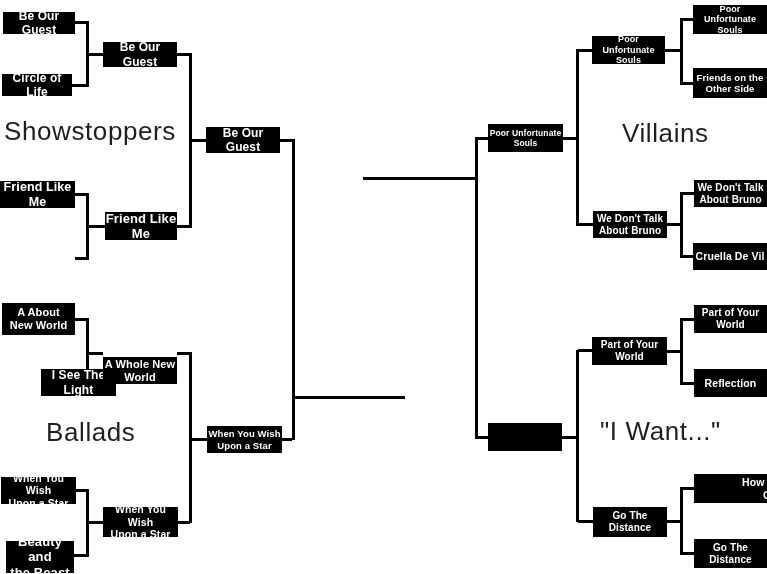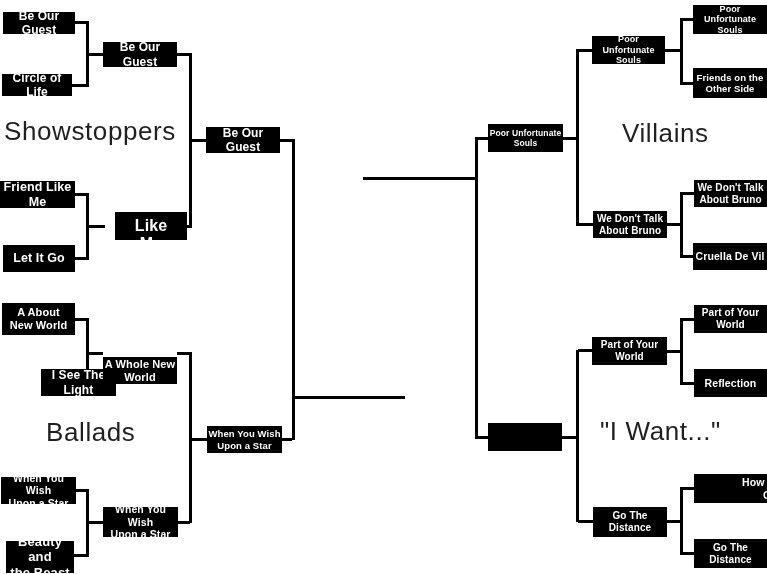--- a/index.html
+++ b/index.html
@@ -26,21 +26,21 @@
   #lbl-sh{left:4px;top:116px;}
   #lbl-ba{left:46px;top:417px;}
   #lbl-vi{left:622px;top:118px;}
   #lbl-iw{left:600px;top:416px;}
   
   #sh1a{left:3px;top:12px;width:72px;height:22px;font-size:12px;}
   #sh1b{left:2px;top:74px;width:70px;height:22px;font-size:12px;}
   #sh1c{left:0;top:181px;width:75px;height:27px;font-size:12.5px;}
   #sh1d{left:3px;top:245px;width:72px;height:27px;font-size:12.5px;}
   #sh2a{left:103px;top:42px;width:74px;height:25px;font-size:12px;}
-  #sh2b{left:115px;top:212px;width:72px;height:28px;font-size:16px;}
+  #sh2b{left:105px;top:212px;width:72px;height:28px;font-size:13px;}
   #sh3 {left:206px;top:127px;width:74px;height:26px;font-size:12px;}
   #ba1a{left:2px;top:303px;width:73px;height:32px;font-size:11px;}
   #ba1b{left:0;top:369px;width:75px;height:27px;font-size:12px;margin-left:41px;}
   #ba1c{left:1px;top:477px;width:75px;height:27px;font-size:10.5px;}
   #ba1d{left:6px;top:541px;width:68px;height:32px;font-size:13px;}
   #ba2a{left:103px;top:340px;width:74px;height:27px;font-size:11px;margin-top:17px;}
   #ba2b{left:103px;top:507px;width:75px;height:30px;font-size:10.5px;}
   #ba3 {left:207px;top:426px;width:75px;height:27px;font-size:9.5px;}
   
   #vi3 {left:488px;top:124px;width:75px;height:28px;font-size:8.5px;}
@@ -126,21 +126,20 @@
   <i class="ln" style="left:683px;top:552px;width:11px;height:3px"></i>
 
   <div class="lbl" id="lbl-ba">Ballads</div>
   <div class="lbl" id="lbl-sh">Showstoppers</div>
   <div class="lbl" id="lbl-vi">Villains</div>
   <div class="lbl" id="lbl-iw">"I Want..."</div>
 
   <div class="box" id="sh1a">Be Our Guest</div>
   <div class="box" id="sh1b">Circle of Life</div>
   <div class="box" id="sh1c">Friend Like Me</div>
-  <div class="box" id="sh1d">Let It Go</div>
   <div class="box" id="sh2a">Be Our Guest</div>
   <div class="box" id="sh2b">Friend Like
 Me</div>
   <div class="box" id="sh3">Be Our Guest</div>
 
   <div class="box" id="ba1a">A About
 New World</div>
   <div class="box" id="ba1b">I See The Light</div>
   <div class="box" id="ba1c">When You Wish
 Upon a Star</div>

